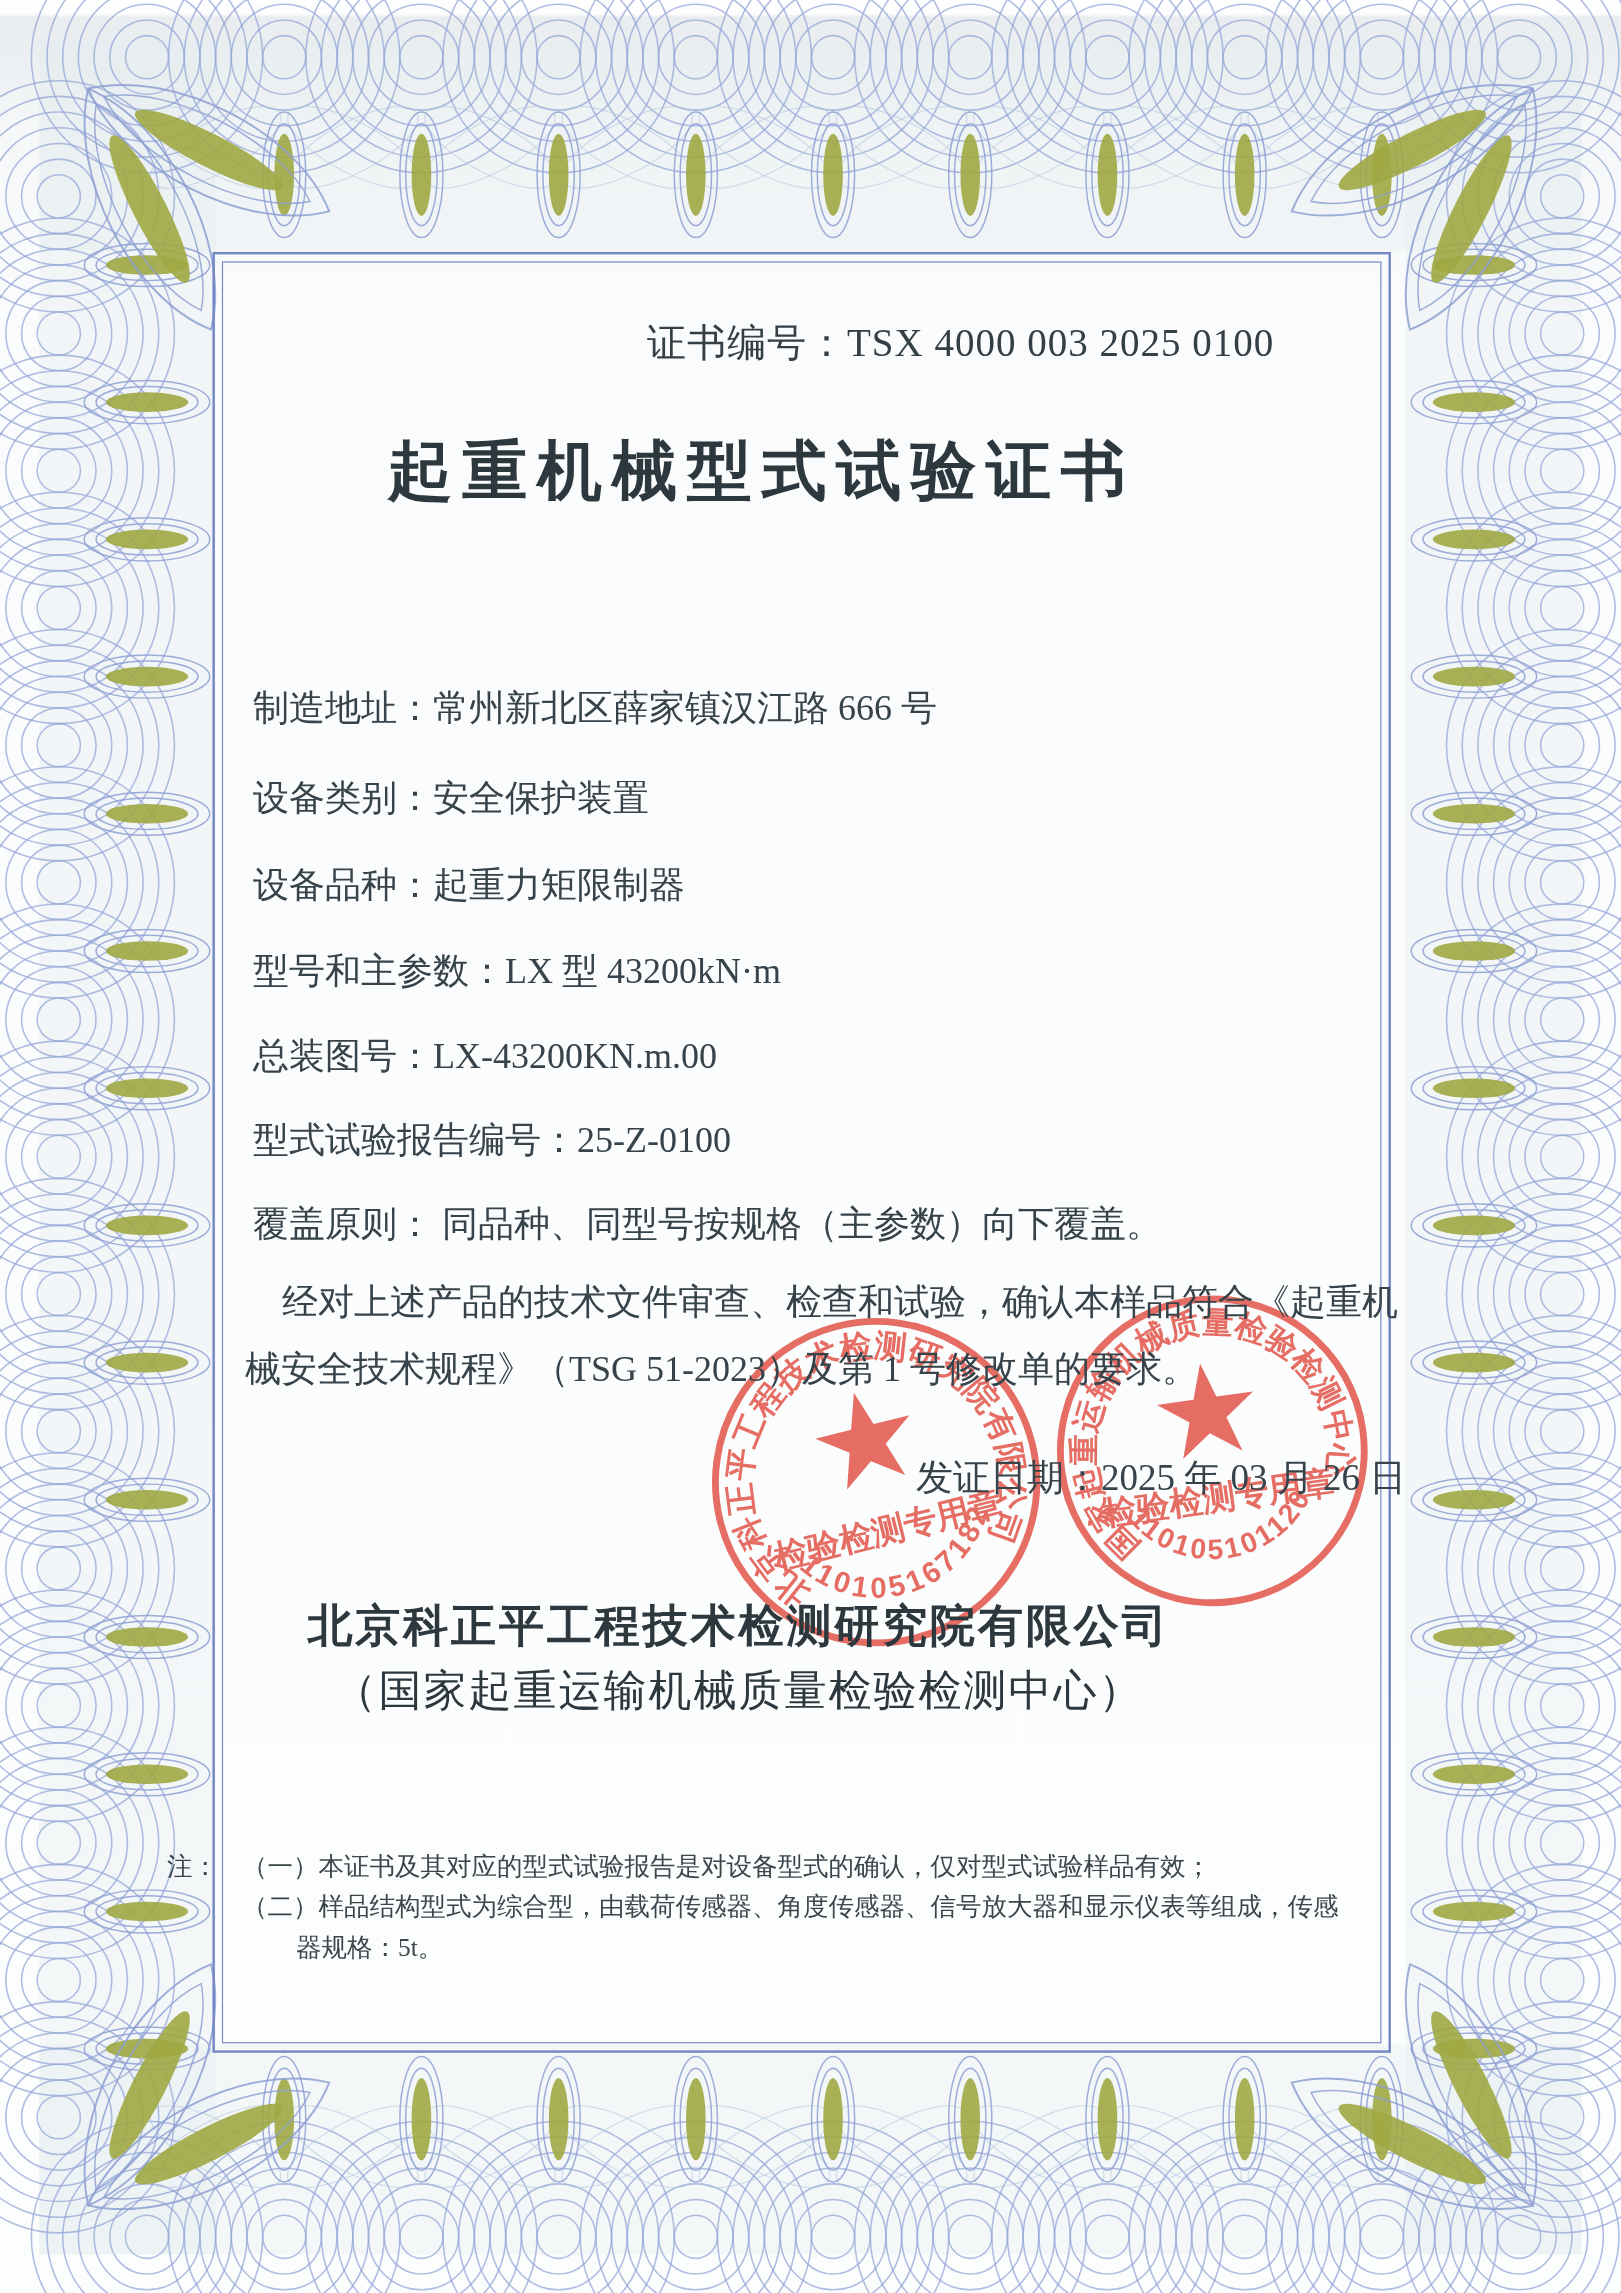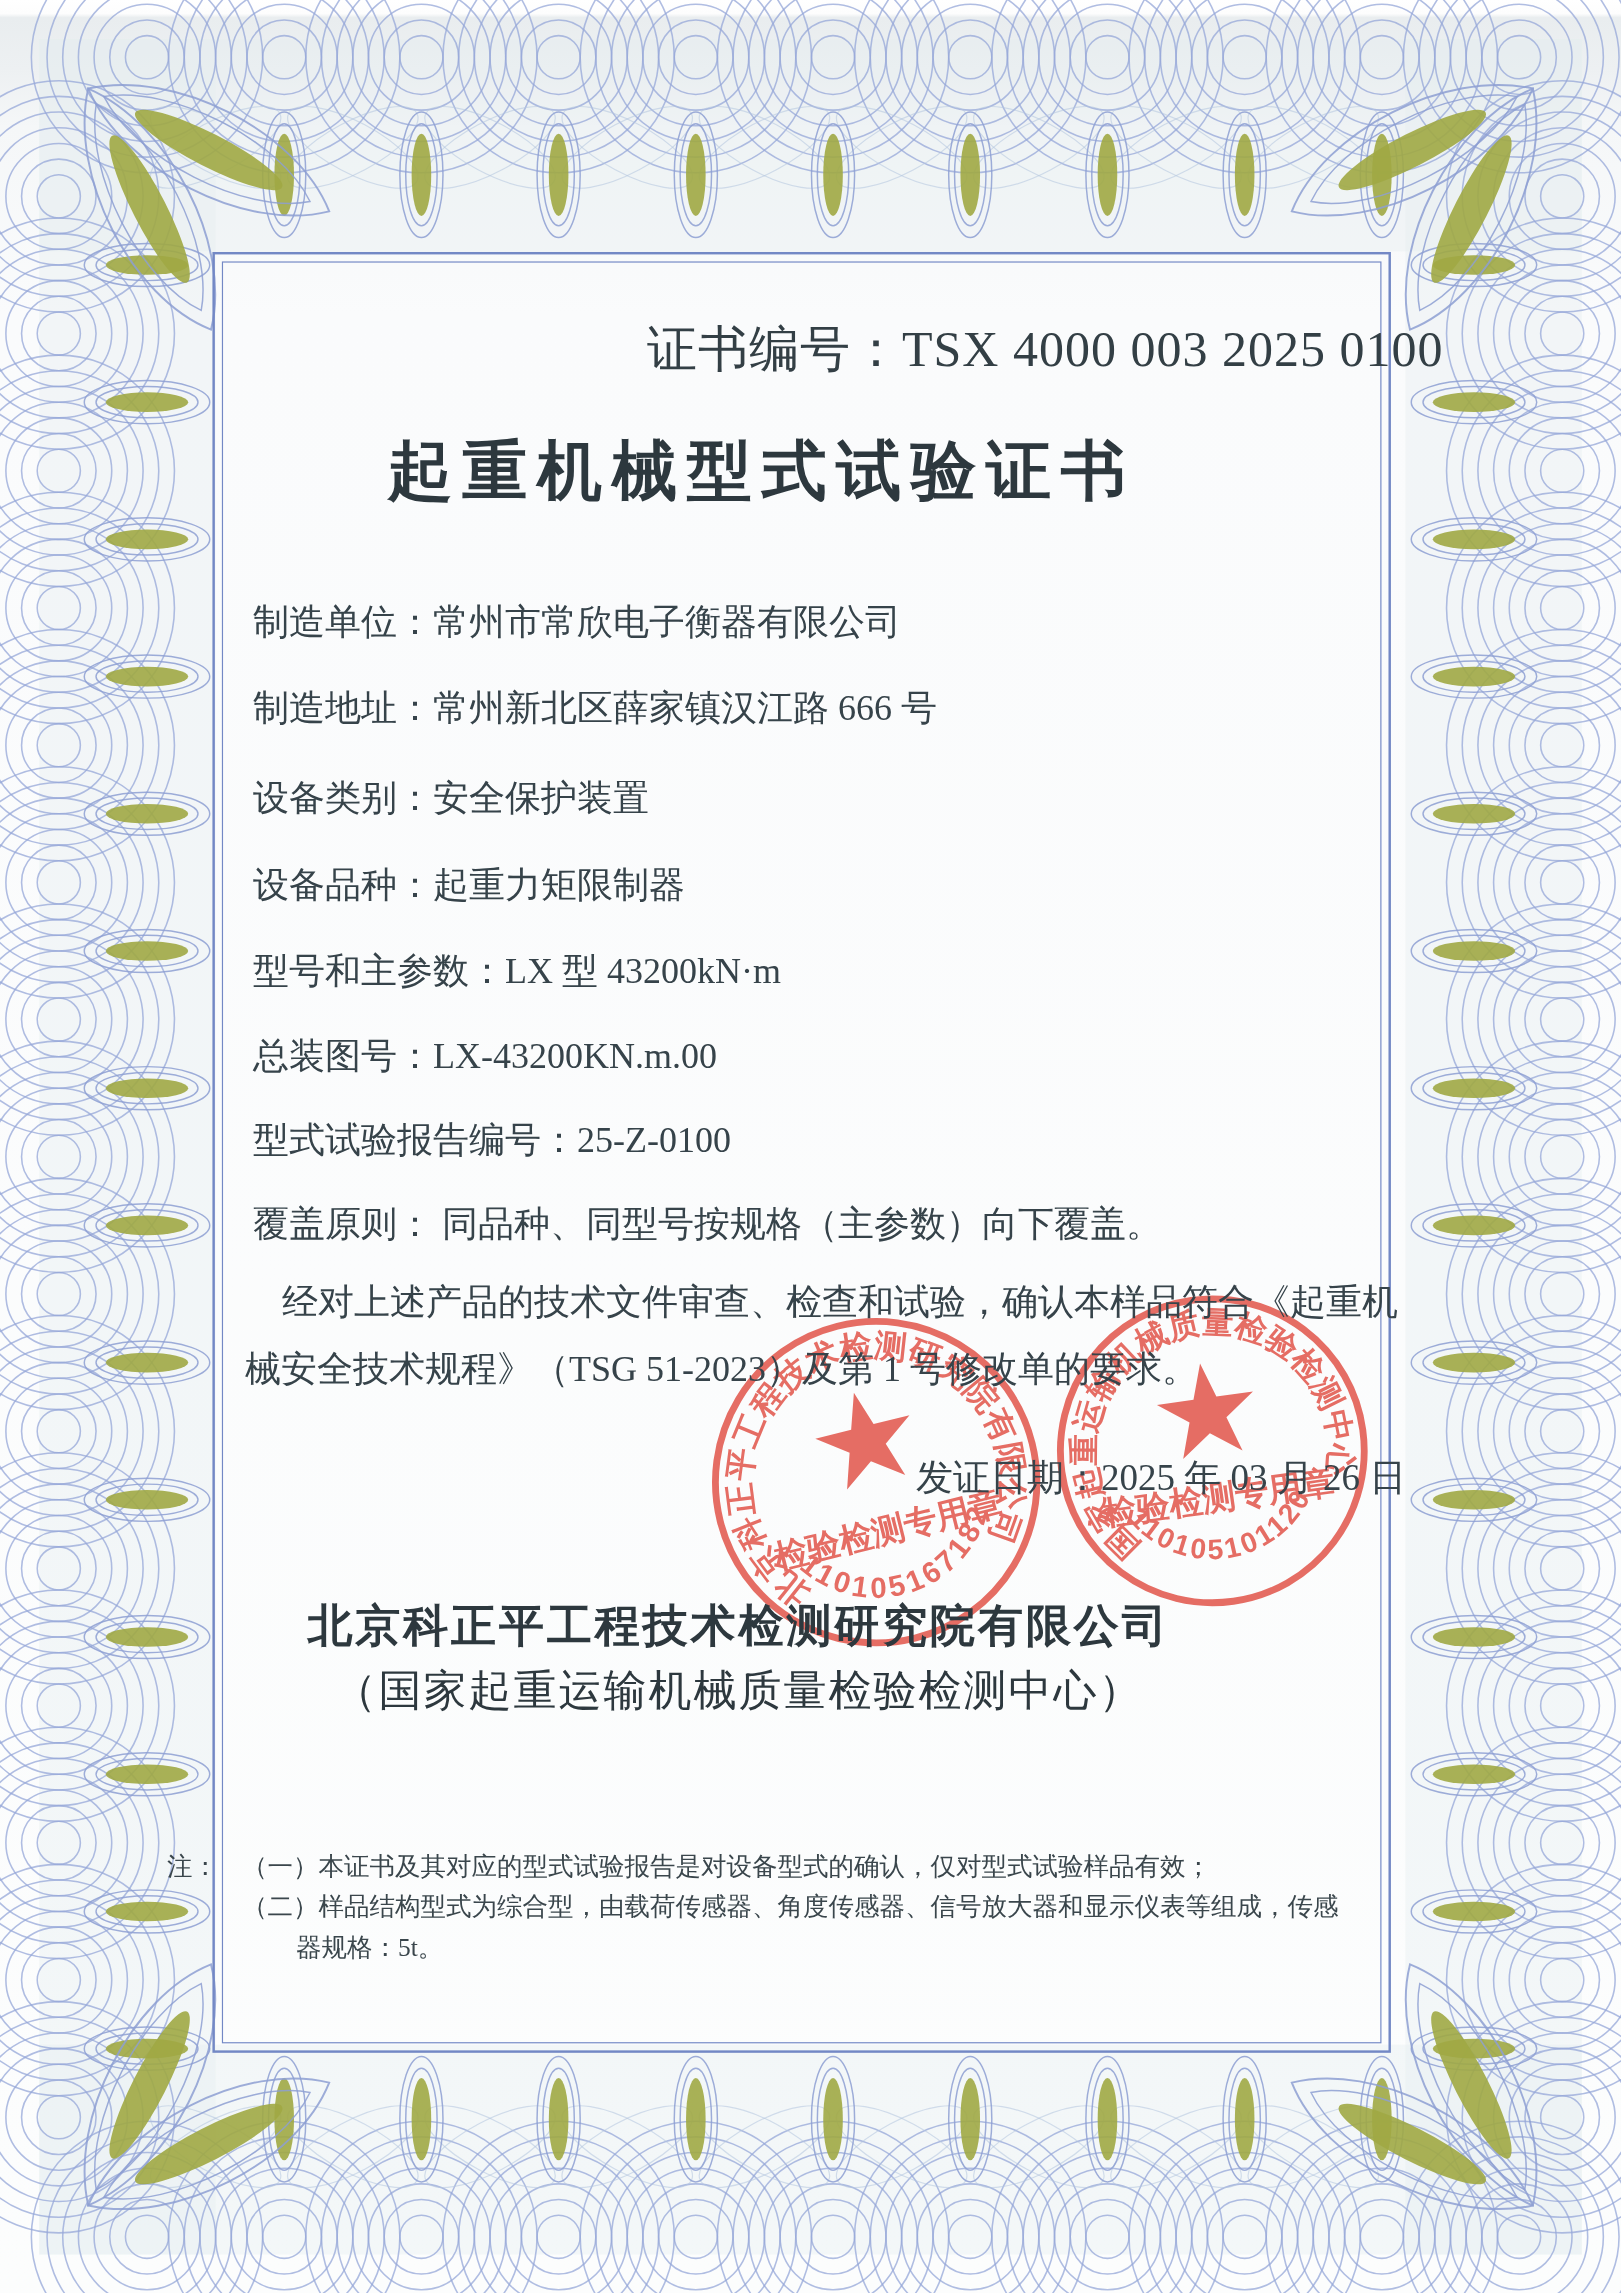--- a/index.html
+++ b/index.html
@@ -8,21 +8,21 @@
     background:linear-gradient(180deg,#ffffff 0px,#fdfdfd 13.7px,#e9edef 17.6px,#edf0f2 69px,#f5f7f8 127px,#fafbfc 314px,#fcfdfd 100%);
     font-family:"Liberation Serif", serif;
     color:#36434a; overflow:hidden;
   }
   svg.layer { position:absolute; left:0; top:0; }
   .border-layer { z-index:0; }
   .stamp-layer  { z-index:1; pointer-events:none; }
   .content { position:absolute; inset:0; z-index:2; }
   .abs { position:absolute; white-space:nowrap; }
 
-  .cert-number { left:647px; top:316px; font-size:50px; letter-spacing:1px; color:#333f45; }
+  .cert-number { left:647px; top:316px; font-size:39px; letter-spacing:1px; color:#333f45; }
   .doc-title {
     left:214px; top:427px; width:1049px; text-align:center;
     font-family:"Liberation Sans", sans-serif; font-weight:bold;
     font-size:65px; letter-spacing:9.8px; color:#2d383e;padding-left:23px;
   }
   .field { left:253px; font-size:36px; }
   .f0 { top:598px; } .f1 { top:684px;text-align:right; } .f2 { top:774px; } .f3 { top:861px; }
   .f4 { top:947px; } .f5 { top:1032px; } .f6 { top:1116px; } .f7 { top:1200px; }
   .stmt1 { left:282px; top:1278px; font-size:36px; }
   .stmt2 { left:245px; top:1345px; font-size:36px; }
@@ -263,23 +263,20 @@
   </svg>
 
   <div class="content">
 
     <div class="abs cert-number">
       <span>证书编号：</span><span>TSX 4000 003 2025 0100</span>
     </div>
 
     <div class="abs doc-title">起重机械型式试验证书</div>
 
-    <div class="abs field f0">
-      <span>制造单位：</span><span>常州市常欣电子衡器有限公司</span>
-    </div>
     <div class="abs field f1">
       <span>制造地址：</span><span>常州新北区薛家镇汉江路 666 号</span>
     </div>
     <div class="abs field f2">
       <span>设备类别：</span><span>安全保护装置</span>
     </div>
     <div class="abs field f3">
       <span>设备品种：</span><span>起重力矩限制器</span>
     </div>
     <div class="abs field f4">

